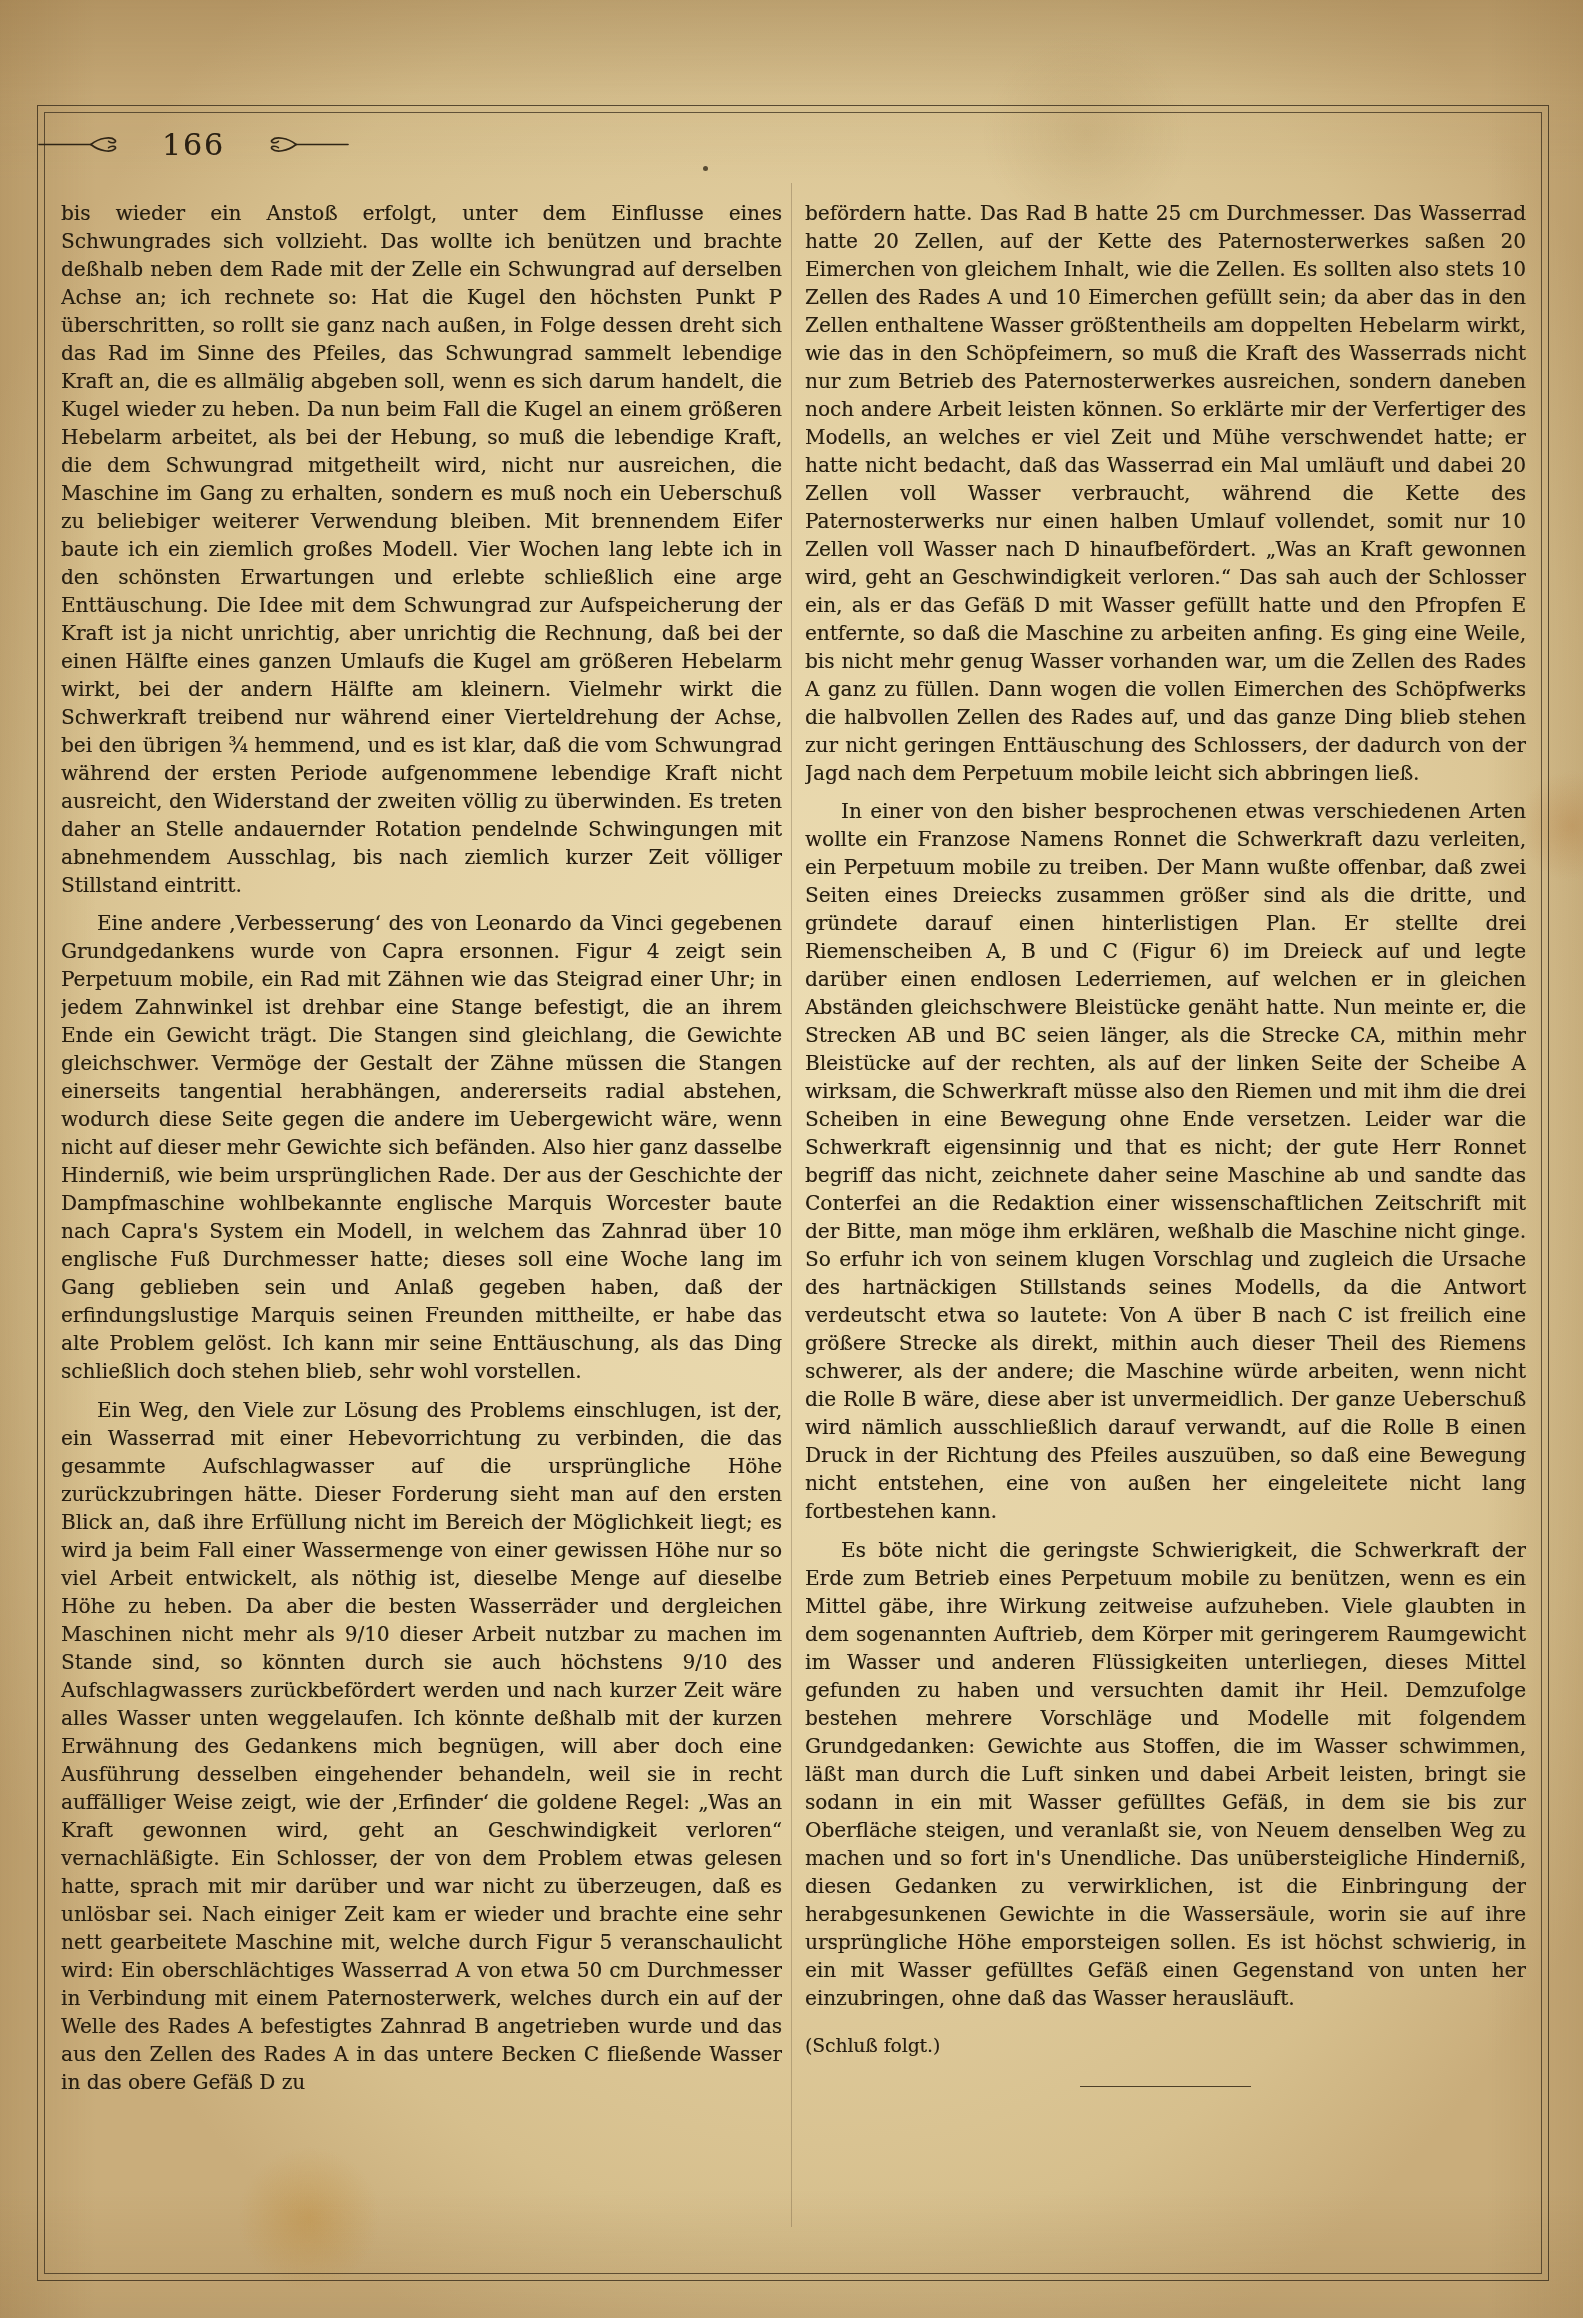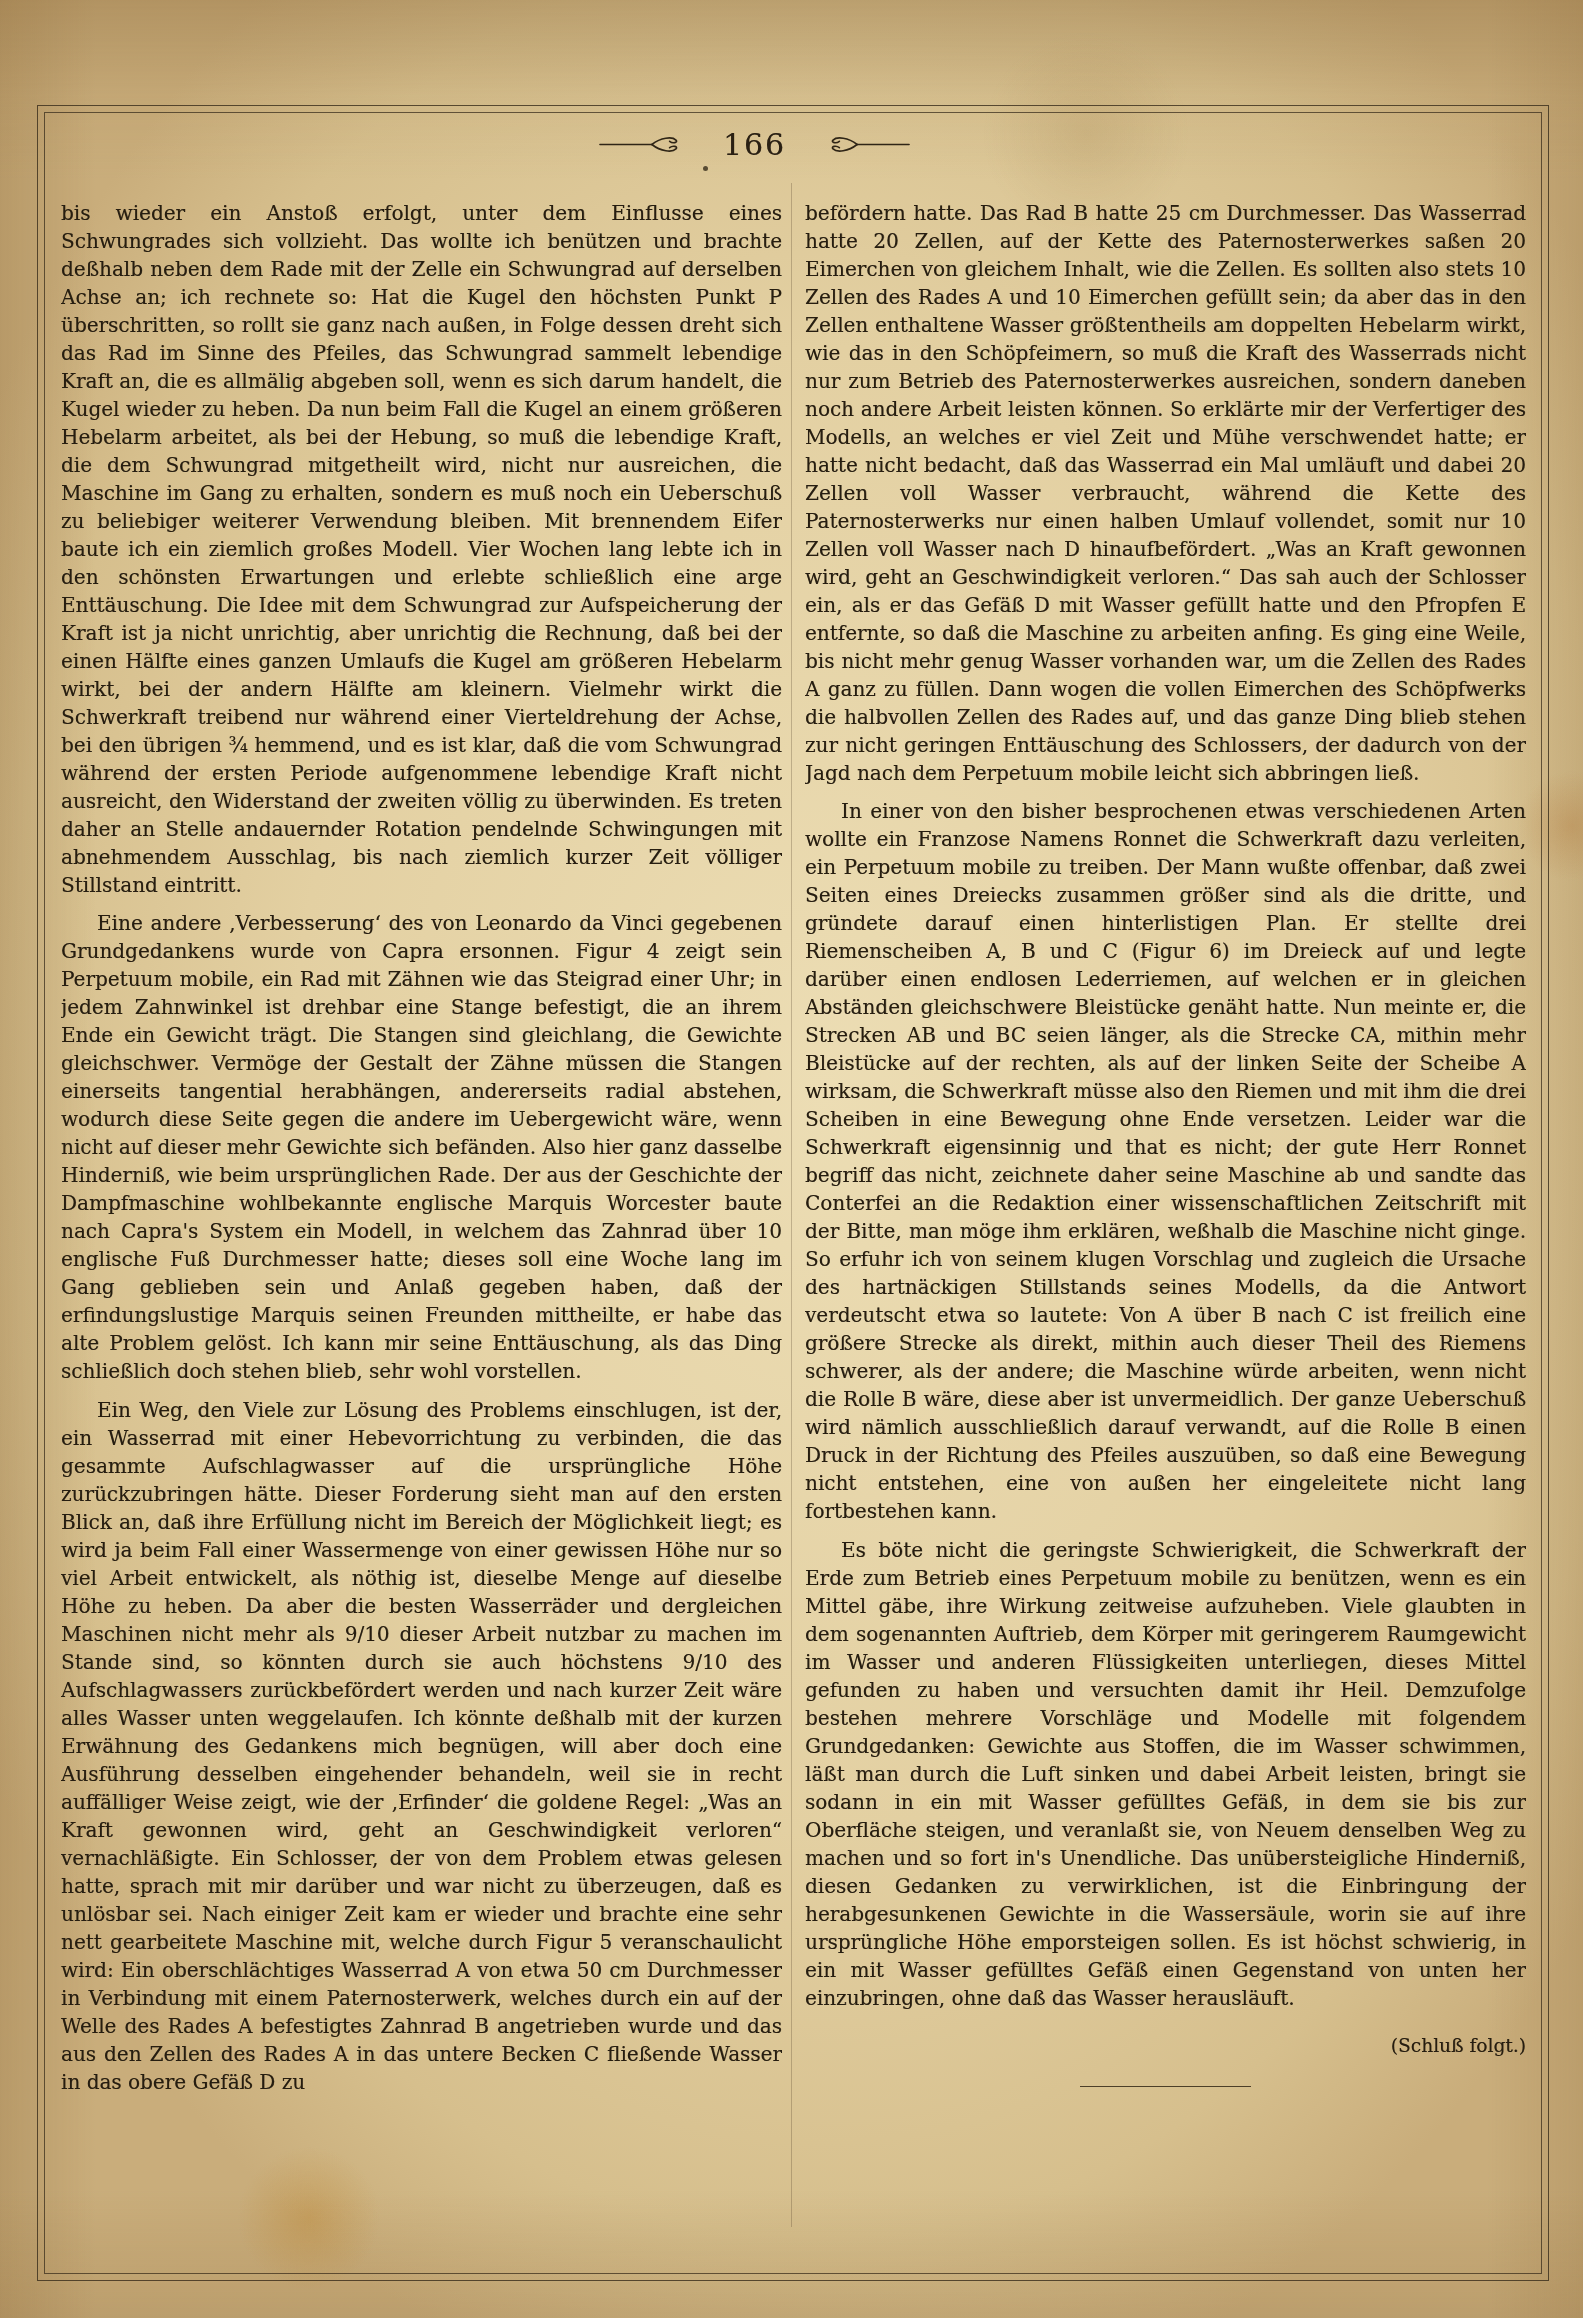--- a/index.html
+++ b/index.html
@@ -33,21 +33,21 @@
     left: 6.4px; top: 6.4px; right: 6.4px; bottom: 6.4px;
     border: 1.3px solid rgba(58,46,28,0.75);
   }
 
   .header {
     position: absolute;
     left: 37px; top: 127px;
     width: 1435px;
     display: flex;
     align-items: center;
-    justify-content: center;
+    justify-content: flex-start;
     gap: 40px;
   }
   .page-number {
     font-size: 30px;
     letter-spacing: 1.9px;
     color: #2a2013;
     text-shadow: 0.3px 0.3px 0.3px rgba(42,32,19,0.5);
   }
   .flourish { display: block; }
   .flourish path {
@@ -88,21 +88,21 @@
     text-shadow: 0.3px 0.4px 0.4px rgba(38,29,16,0.5);
     hyphens: auto;
     -webkit-hyphens: auto;
   }
   p.body-par.indent { text-indent: 36px; }
 
   .closing-line {
     margin-top: 23px;
     font-size: 18.6px;
     color: #261d10;
-    text-align: right;
+    text-align: left;
     text-shadow: 0.3px 0.4px 0.4px rgba(38,29,16,0.5);
   }
 
   .end-rule {
     width: 171px; height: 1.9px;
     margin: 30px auto 0 auto;
     background: rgba(52,40,22,0.85);
   }
 </style>
 </head>

